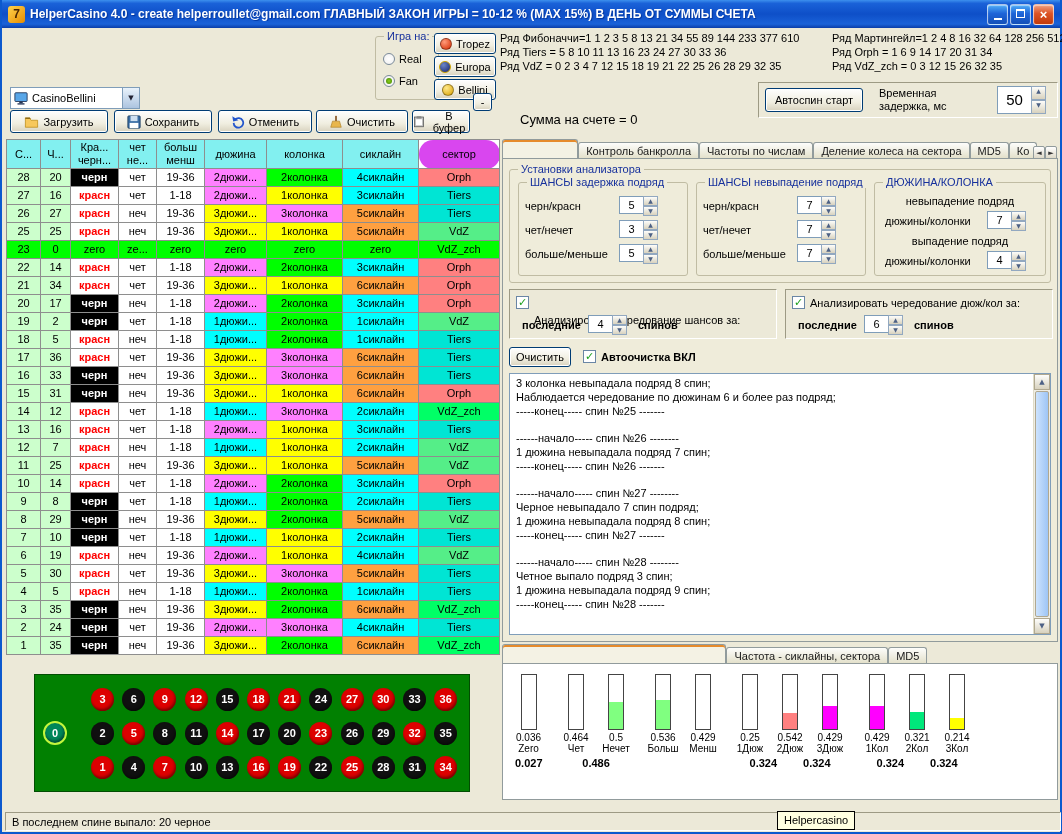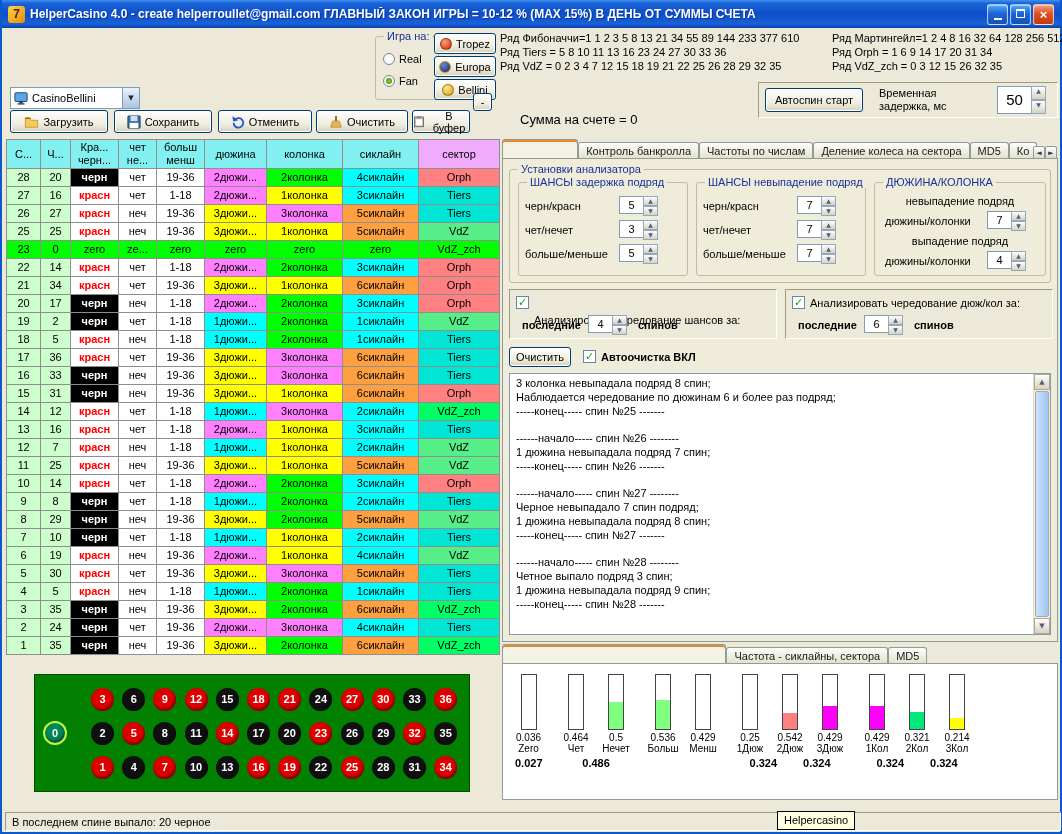--- a/index.html
+++ b/index.html
@@ -226,21 +226,21 @@
           </th>
           <th style="background: rgb(130, 240, 240);">
             <div>дюжина</div>
           </th>
           <th style="background: rgb(130, 240, 240);">
             <div>колонка</div>
           </th>
           <th style="background: rgb(130, 240, 240);">
             <div>сиклайн</div>
           </th>
-          <th style="background: #f0abfc;">
+          <th style="background: #d946ef; border-radius: 14px;">
             <div>сектор</div>
           </th>
         </tr>
       </thead>
     <tbody>
         <tr>
           <td style="background: rgb(204, 255, 204); color: rgb(0, 0, 0);">28</td>
           <td style="background: rgb(204, 255, 204); color: rgb(0, 0, 0);">20</td>
           <td style="background: rgb(0, 0, 0); color: rgb(255, 255, 255); font-weight: bold;">черн</td>
           <td style="background: rgb(255, 255, 255); color: rgb(0, 0, 0);">чет</td>

